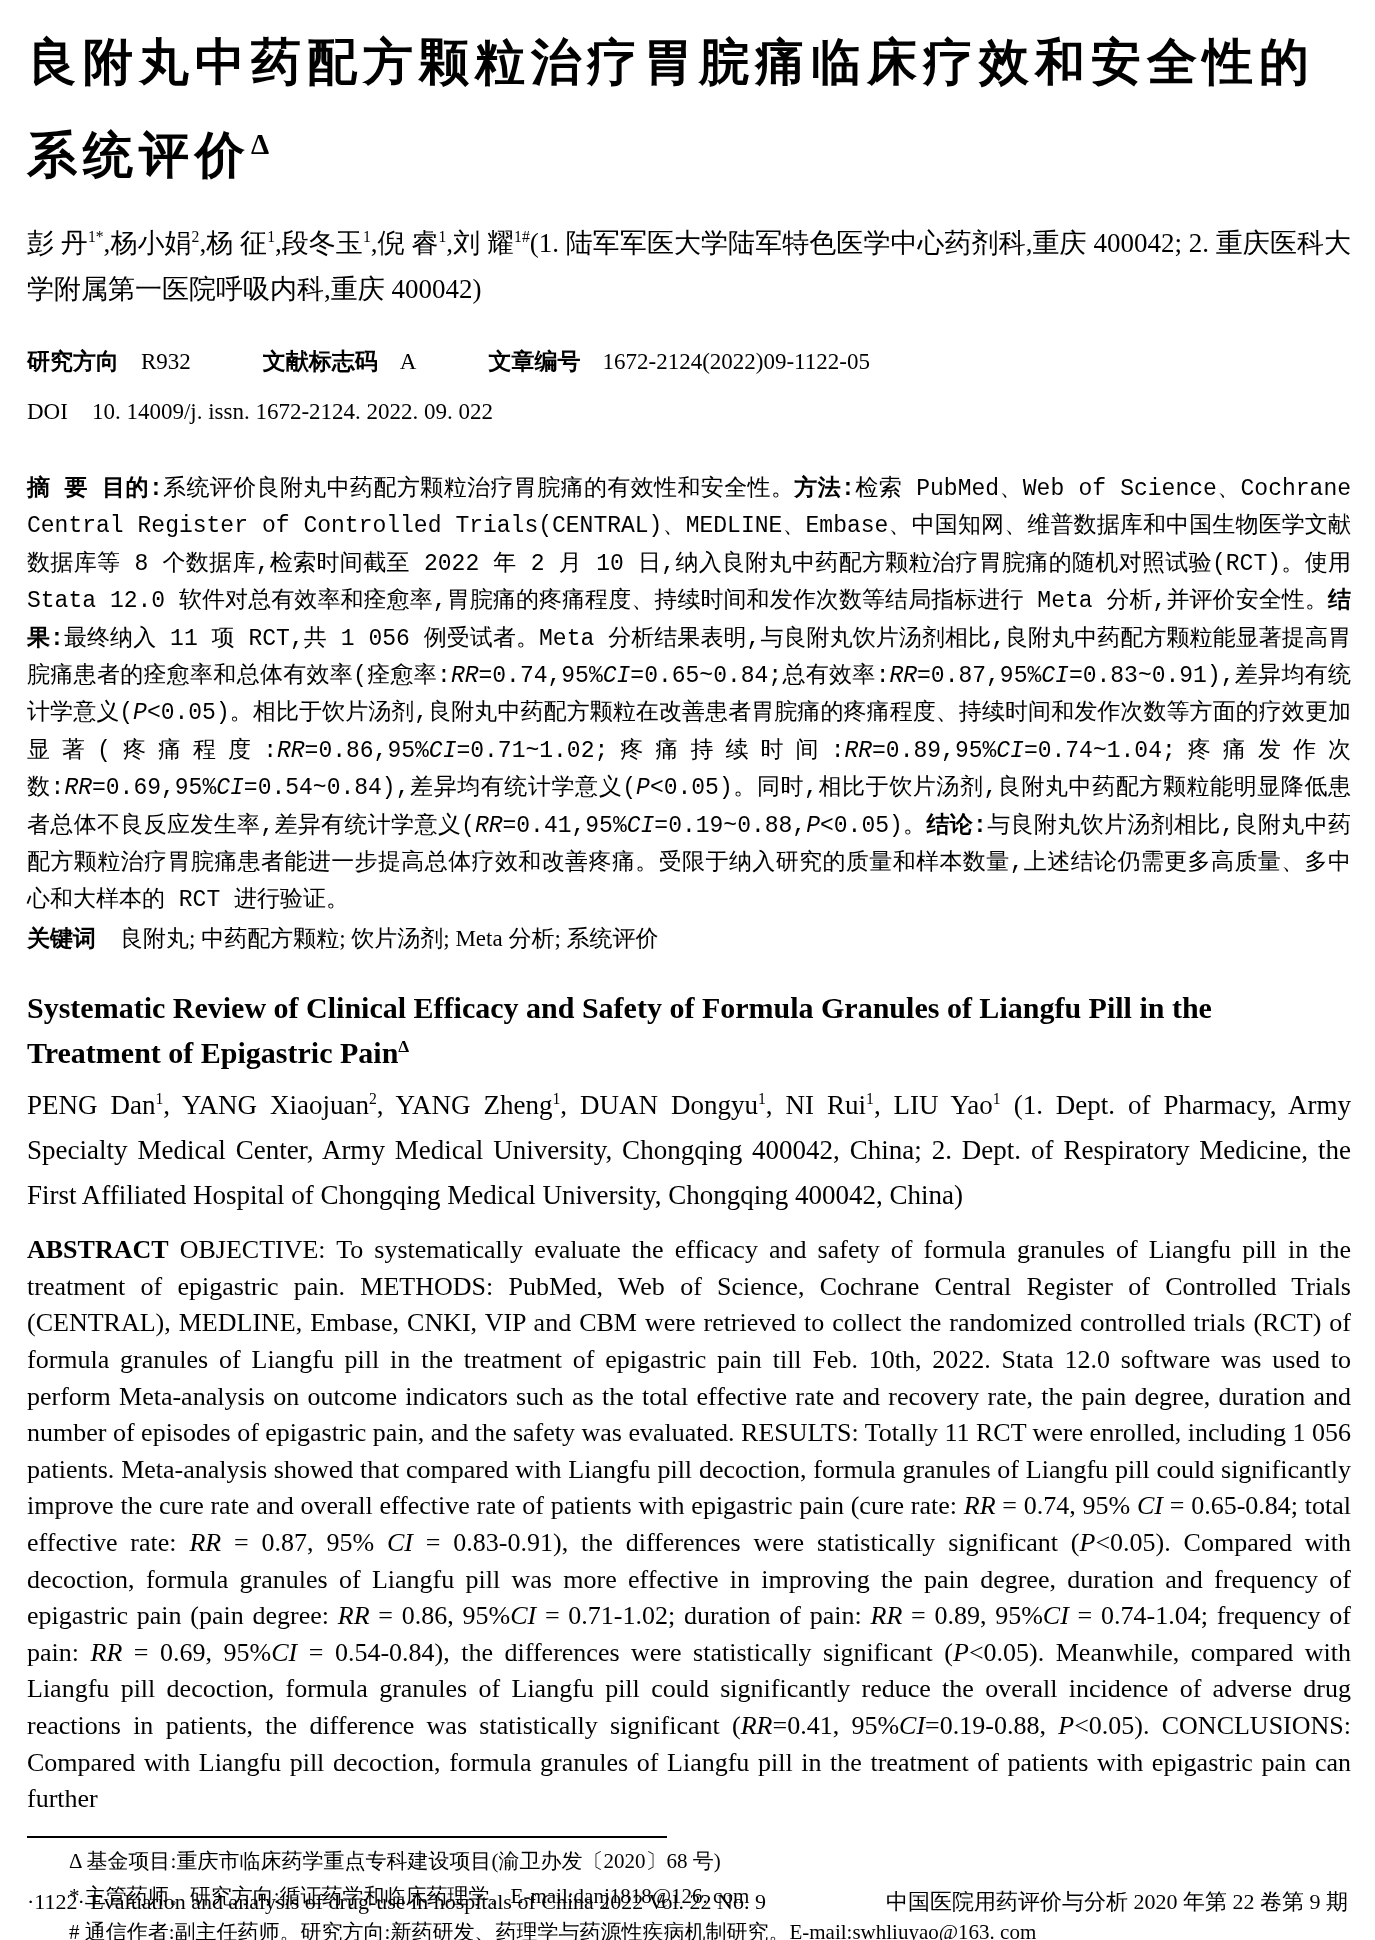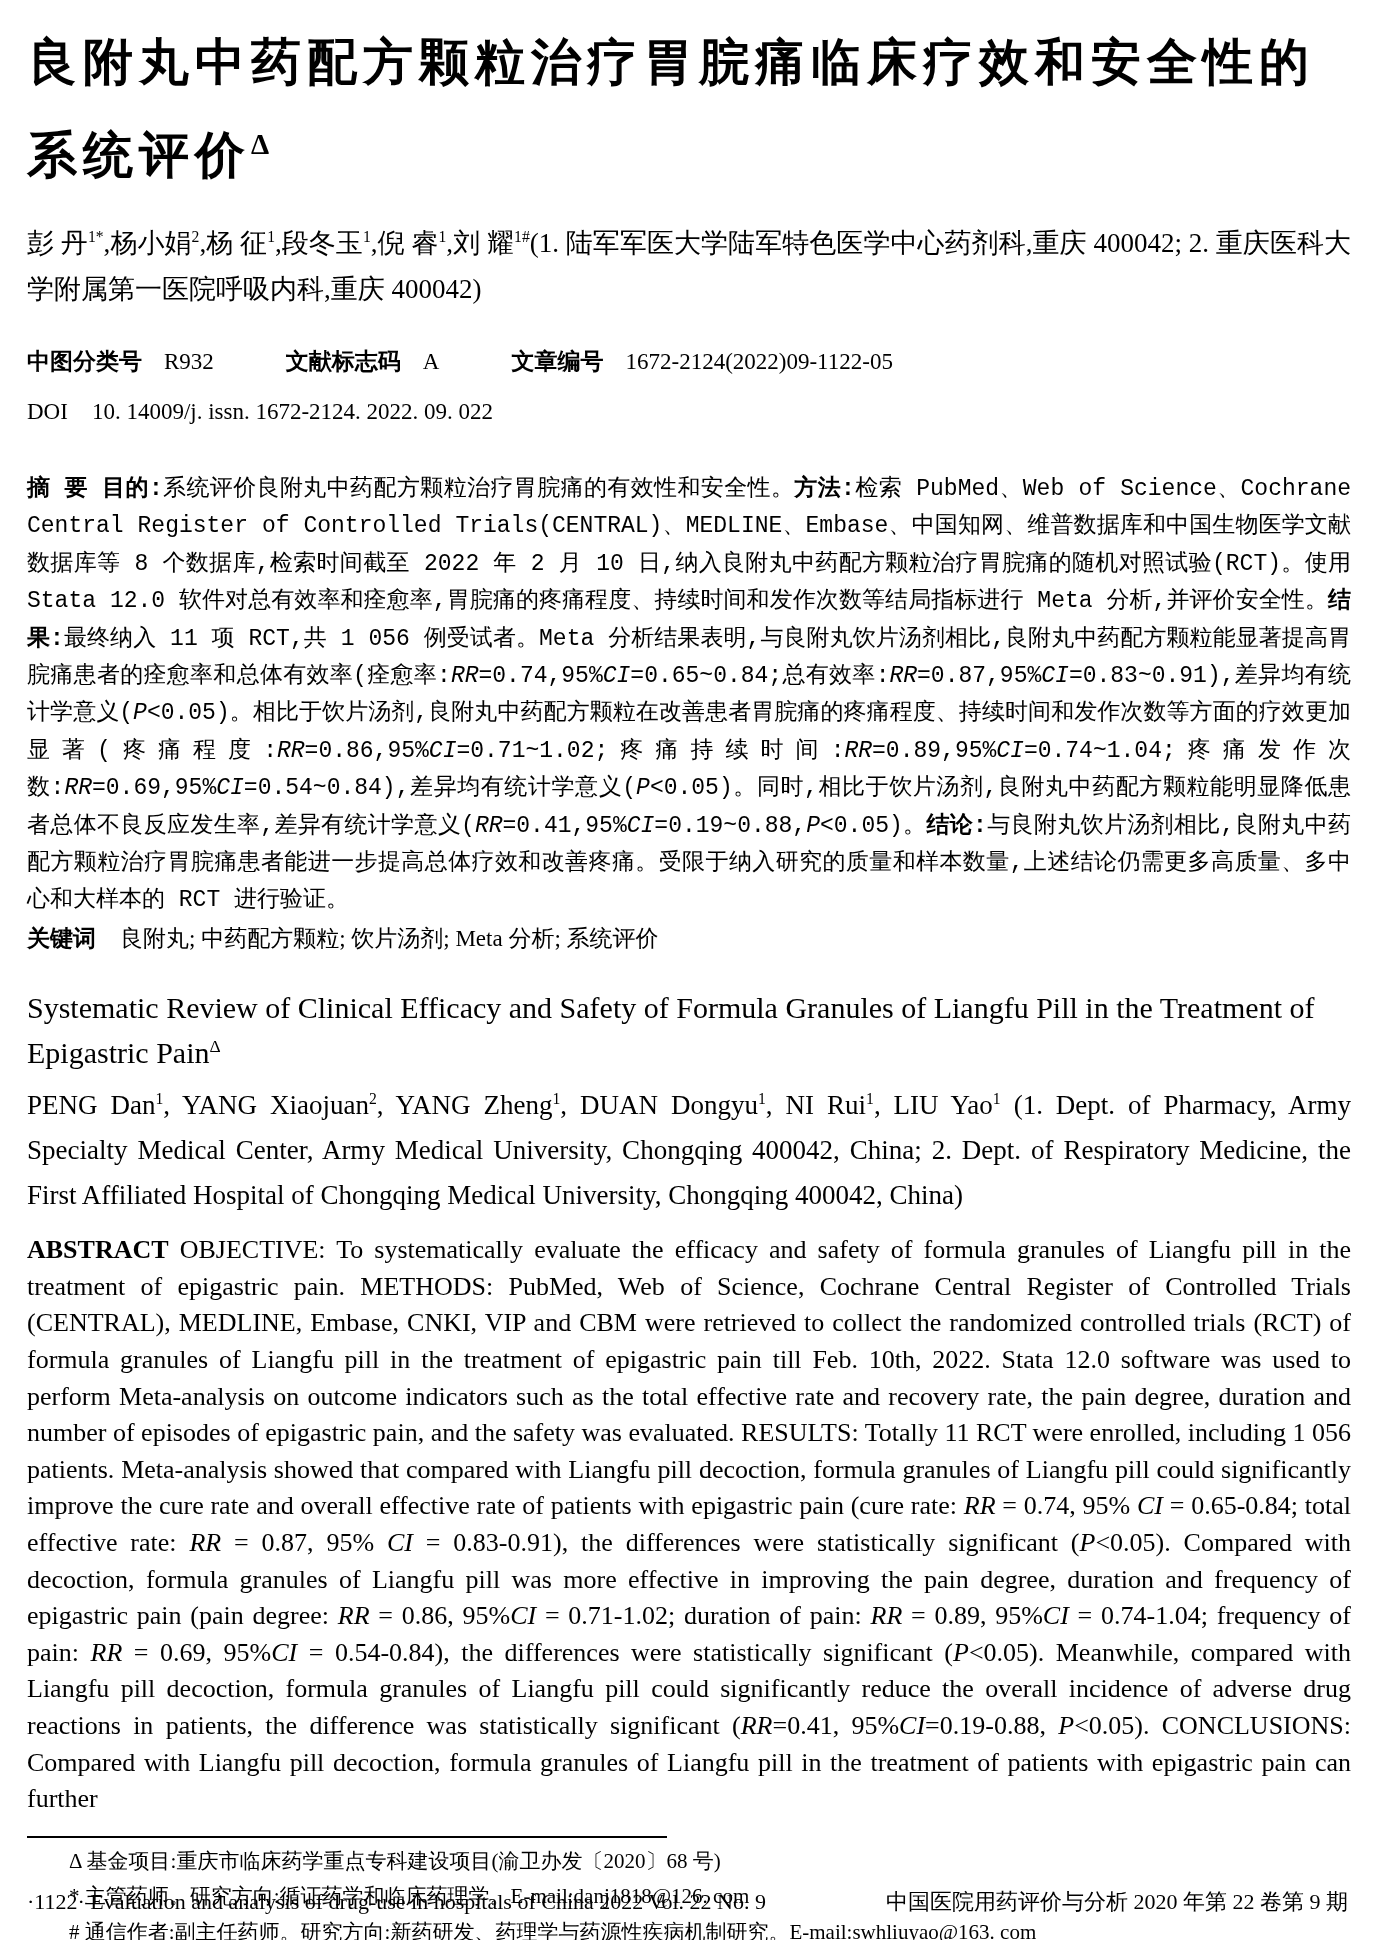--- a/index.html
+++ b/index.html
@@ -22,21 +22,21 @@
   .meta-group{margin-right:72px;white-space:nowrap;}
   .meta-val{margin-left:22px;}
 
   .doi-row{margin-top:20px;font-size:23px;line-height:30px;}
   .doi-val{margin-left:24px;}
 
   .abstract-cn{margin:44px 0 0 0;font-size:23px;line-height:37.4px;text-align:justify;font-family:Liberation Mono, monospace;}
   .keywords-cn{margin:0;font-size:23px;line-height:37.4px;}
   .kw-label{margin-right:24px;}
 
-  .title-en{margin:28px 0 0 0;font-size:30px;font-weight:400;line-height:45px;}
+  .title-en{margin:28px 0 0 0;font-size:30px;font-weight:700;line-height:45px;}
   .authors-en{margin:8px 0 8px 0;font-size:27px;line-height:45px;text-align:justify;}
   .abstract-en{margin:14px 0 0 0;font-size:26px;line-height:36.6px;text-align:justify;}
 
   .footnotes{margin-top:18px;font-size:21px;line-height:27.5px;}
   .fn-divider{width:640px;border-top:2px solid #000;margin:0 0 10px 0;}
   .footnotes p{margin:8px;padding-left:34px;}
 
   .page-footer{position:absolute;left:27px;right:27px;bottom:24px;
                display:flex;justify-content:space-between;font-size:22px;line-height:28px;}
 </style>
@@ -44,21 +44,21 @@
 <body>
 
 <div class="page">
 
   <h1 class="title-cn"><span>良附丸中药配方颗粒治疗胃脘痛临床疗效和安全性的系统评价</span><sup>Δ</sup></h1>
 
   <p class="authors-cn"><span>彭 丹</span><sup>1*</sup><span>,杨小娟</span><sup>2</sup><span>,杨 征</span><sup>1</sup><span>,段冬玉</span><sup>1</sup><span>,倪 睿</span><sup>1</sup><span>,刘 耀</span><sup>1#</sup><span>(1. 陆军军医大学陆军特色医学中心药剂科,重庆 400042; 2. 重庆医科大学附属第一医院呼吸内科,重庆 400042)</span></p>
 
   <div class="meta-row">
     <span class="meta-group">
-      <span class="hei">中图分类号</span><span class="meta-val">R932</span>
+      <span class="hei">研究方向</span><span class="meta-val">R932</span>
     </span>
     <span class="meta-group">
       <span class="hei">文献标志码</span><span class="meta-val">A</span>
     </span>
     <span class="meta-group">
       <span class="hei">文章编号</span><span class="meta-val">1672-2124(2022)09-1122-05</span>
     </span>
   </div>
 
   <div class="doi-row">

